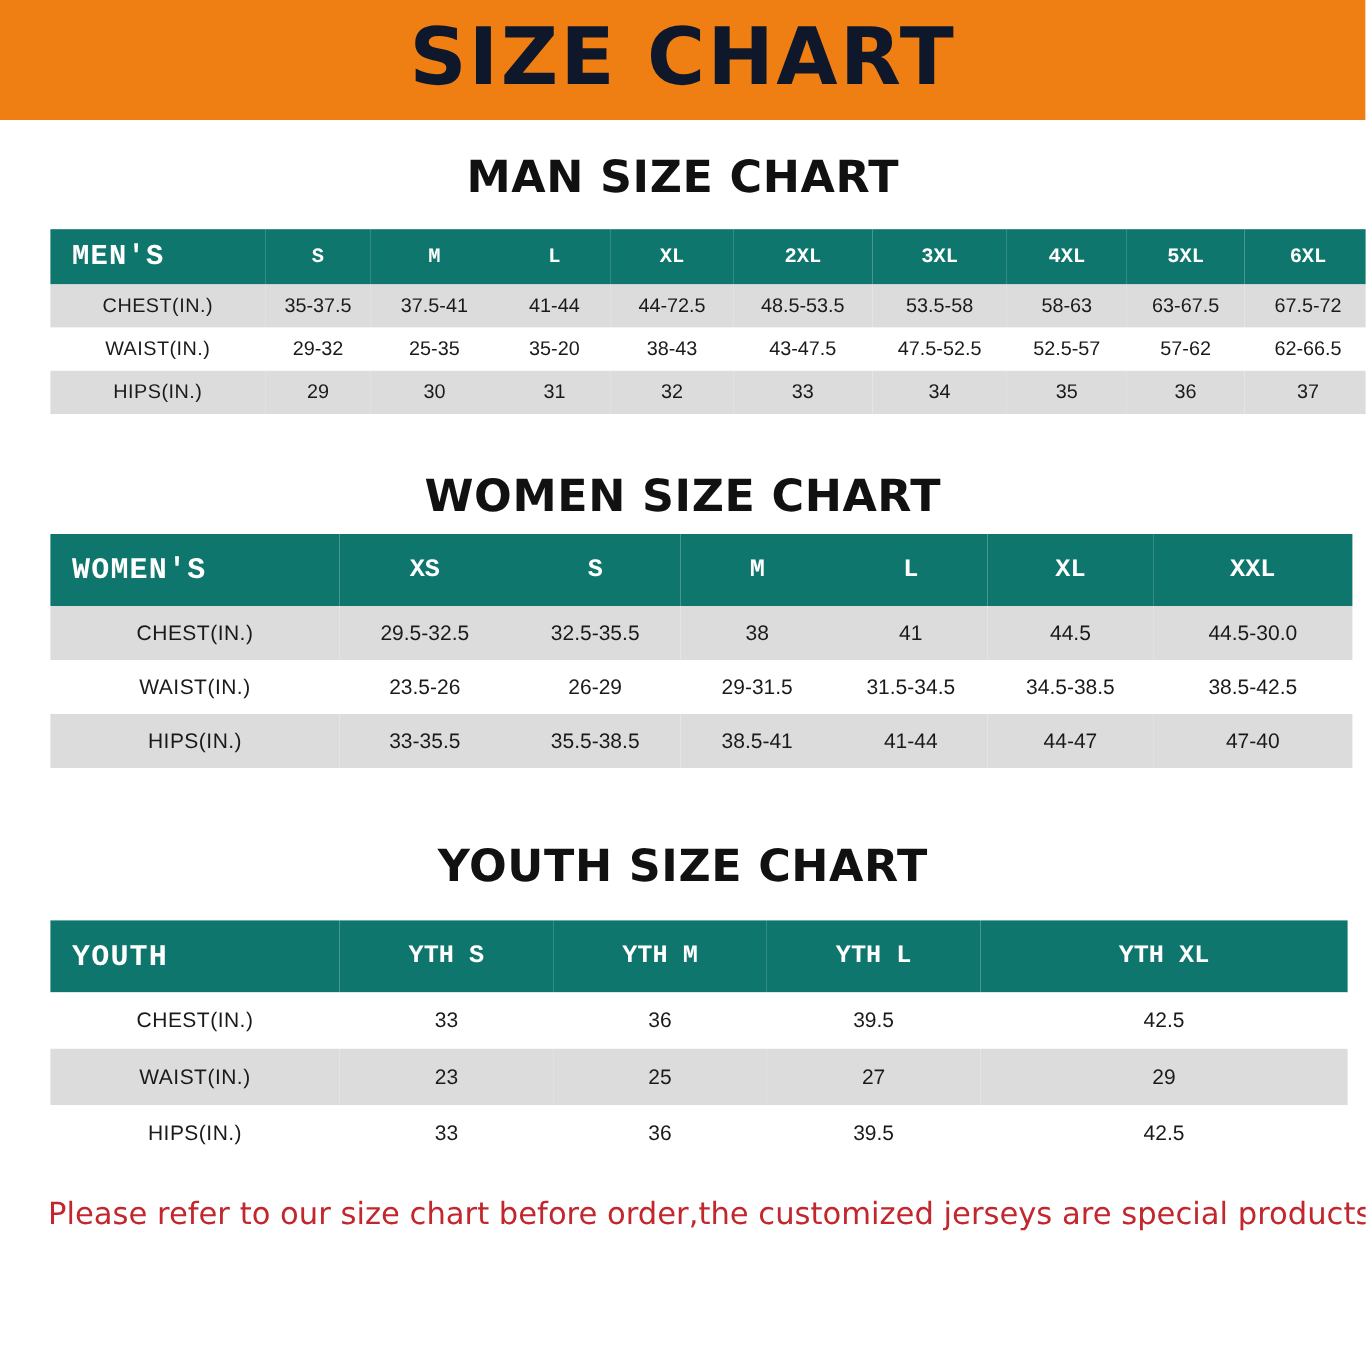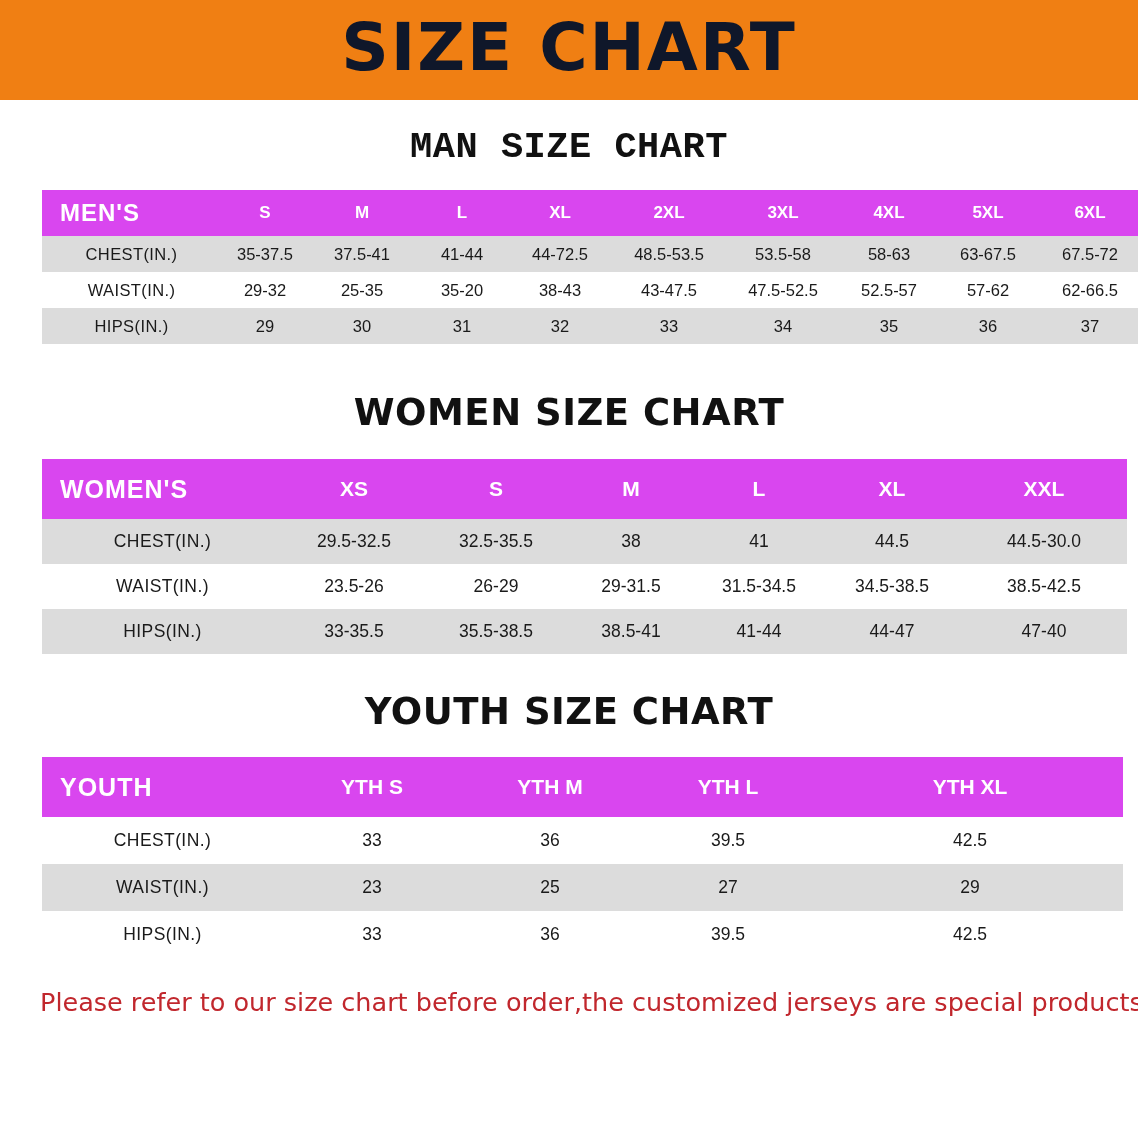--- a/index.html
+++ b/index.html
@@ -35,37 +35,37 @@
 
   
   .section-title {
     text-align: center;
     font-family: "DejaVu Sans", sans-serif;
     font-weight: bold;
     font-size: 37px;
     letter-spacing: 0.5px;
     color: #111111;
   }
-  .mst { margin-top: 26px; margin-bottom: 22px; font-family: Liberation Mono, monospace; }
-  .wst { margin-top: 47px; margin-bottom: 25px; }
-  .yst { margin-top: 36px; margin-bottom: 24px; }
+  .mst { margin-top: 26px; margin-bottom: 22px; }
+  .wst { margin-top: 47px; margin-bottom: 10px; }
+  .yst { margin-top: 60px; margin-bottom: 24px; }
 
   
   .table-wrap {
     margin: 0 42px;
   }
   table.size {
     width: 1054px;
     border-collapse: collapse;
     table-layout: fixed;
   }
   table.size thead th {
-    background: #d946ef;
+    background: #0f766e;
     color: #ffffff;
-    font-family: Liberation Sans, sans-serif;
+    font-family: Liberation Mono, monospace;
     font-weight: bold;
     text-align: center;
     vertical-align: middle;
   }
   table.size thead th.rowhead {
     text-align: left;
     padding-left: 18px;
     letter-spacing: 1px;
   }
   table.size td {

